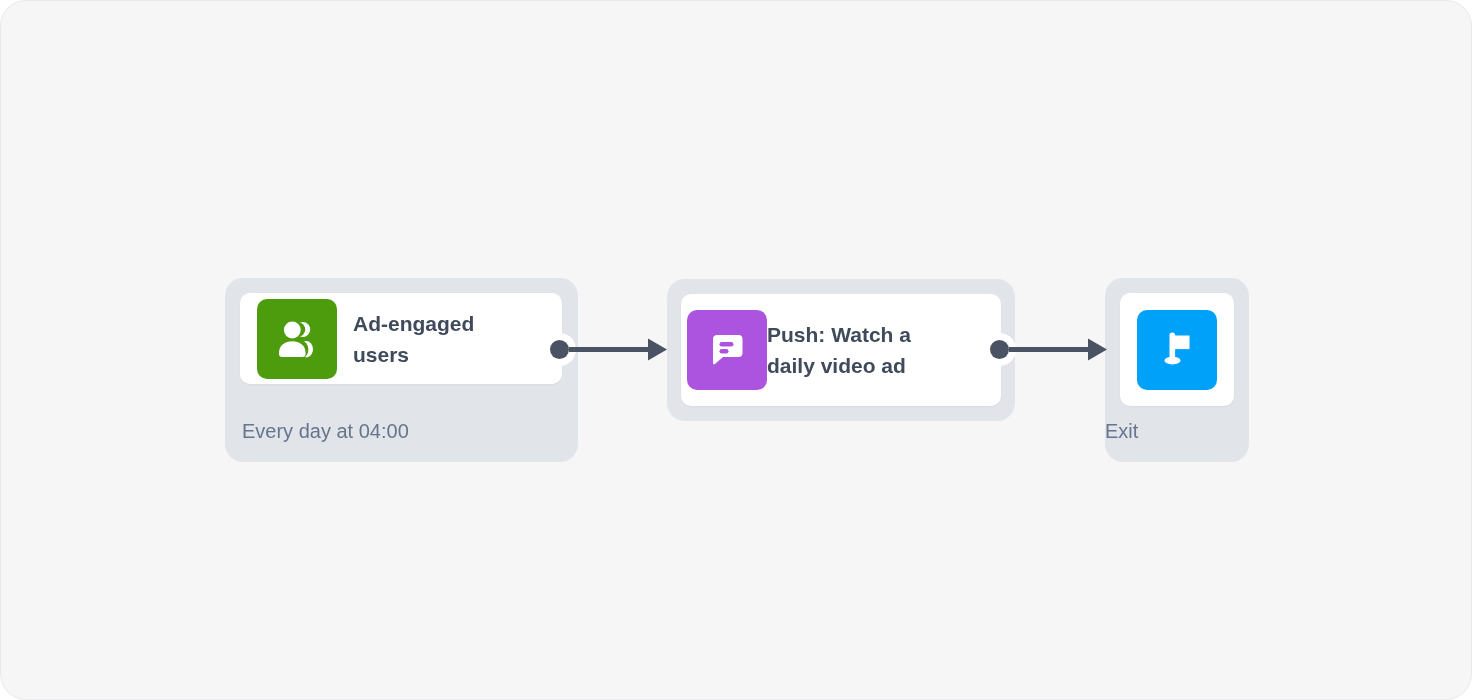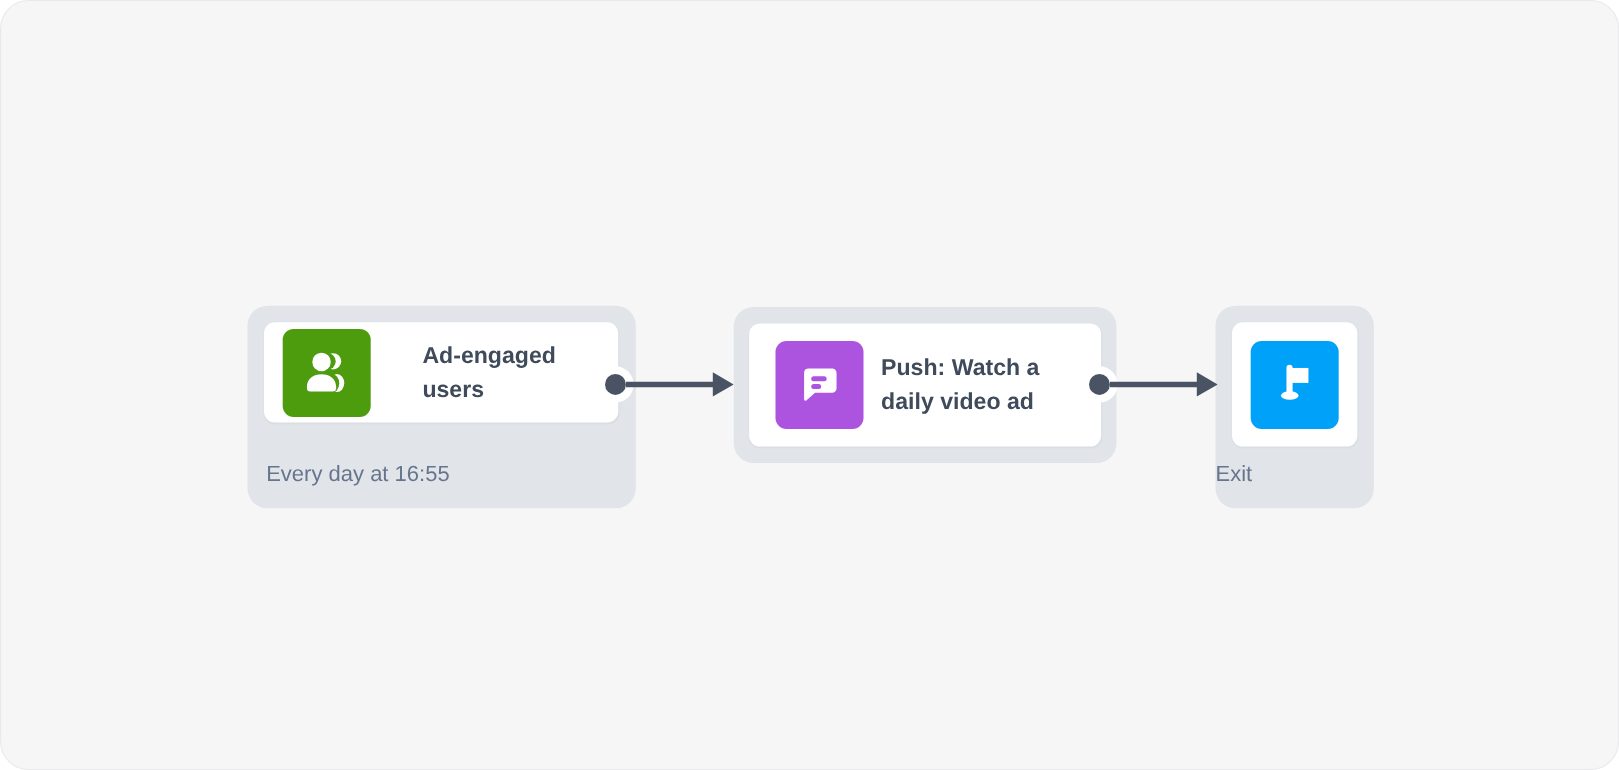--- a/index.html
+++ b/index.html
@@ -18,22 +18,22 @@
   .node-entry{left:224px;top:277px;width:353px;height:184px;}
   .node-push {left:666px;top:278px;width:348px;height:142px;}
   .node-exit {left:1104px;top:277px;width:144px;height:184px;}
 
   
   .card{
     position:absolute;background:#ffffff;border-radius:10px;
     display:flex;align-items:center;box-sizing:border-box;
     box-shadow:0 1px 2px rgba(40,50,70,0.05);
   }
-  .node-entry .card{left:15px;top:15px;width:322px;height:91px;padding-left:17px;gap:16px;justify-content:space-between;}
-  .node-push  .card{left:14px;top:15px;width:320px;height:112px;padding-left:24px;gap:16px;}
+  .node-entry .card{left:15px;top:15px;width:322px;height:91px;padding-left:17px;gap:16px;}
+  .node-push  .card{left:14px;top:15px;width:320px;height:112px;padding-left:6px;}
   .node-exit  .card{left:15px;top:15px;width:114px;height:113px;justify-content:center;}
 
   .icon-tile{
     width:80px;height:80px;border-radius:10px;flex:none;
     display:flex;align-items:center;justify-content:center;
   }
   .tile-green {background:#4C9C0E;color:#4C9C0E;}
   .tile-purple{background:#AC53DF;color:#AC53DF;}
   .tile-blue  {background:#00A1F9;color:#00A1F9;}
 
@@ -78,21 +78,21 @@
               </defs>
               <circle cx="29.8" cy="16.5" r="7.4" fill="#fff" mask="url(#headCut)"></circle>
               <ellipse cx="33.4" cy="36.2" rx="6.6" ry="8.2" fill="#fff" mask="url(#bodyCut)"></ellipse>
               <circle cx="19.3" cy="17" r="8.4" fill="#fff"></circle>
               <path d="M9.2 44 h20.2 a3.2 3.2 0 0 0 3.2 -3.2 v-0.9 c0 -7.6 -6.1 -11.6 -13.3 -11.6 c-7.2 0 -13.3 4 -13.3 11.6 v0.9 a3.2 3.2 0 0 0 3.2 3.2 z" fill="#fff"></path>
             </svg>
           </span>
         </div>
         <div class="node-title">Ad-engaged users</div>
       </div>
-      <div class="node-caption">Every day at 16:55</div>
+      <div class="node-caption">Every day at 04:00</div>
     </div>
 
     <div class="node node-push">
       <div class="card">
         <div class="icon-tile tile-purple">
           <span>
             <svg width="48" height="48" viewBox="0 0 48 48">
               <path d="M13.5 11 h22 a4 4 0 0 1 4 4 v14 a4 4 0 0 1 -4 4 h-15.5 l-8 7 a1.2 1.2 0 0 1 -2 -0.9 v-24.1 a4 4 0 0 1 3.5 -4 z" fill="#fff"></path>
               <rect x="16.5" y="18" width="14" height="4.6" rx="2.3" fill="currentColor"></rect>
               <rect x="16.5" y="25" width="9" height="4.6" rx="2.3" fill="currentColor"></rect>

